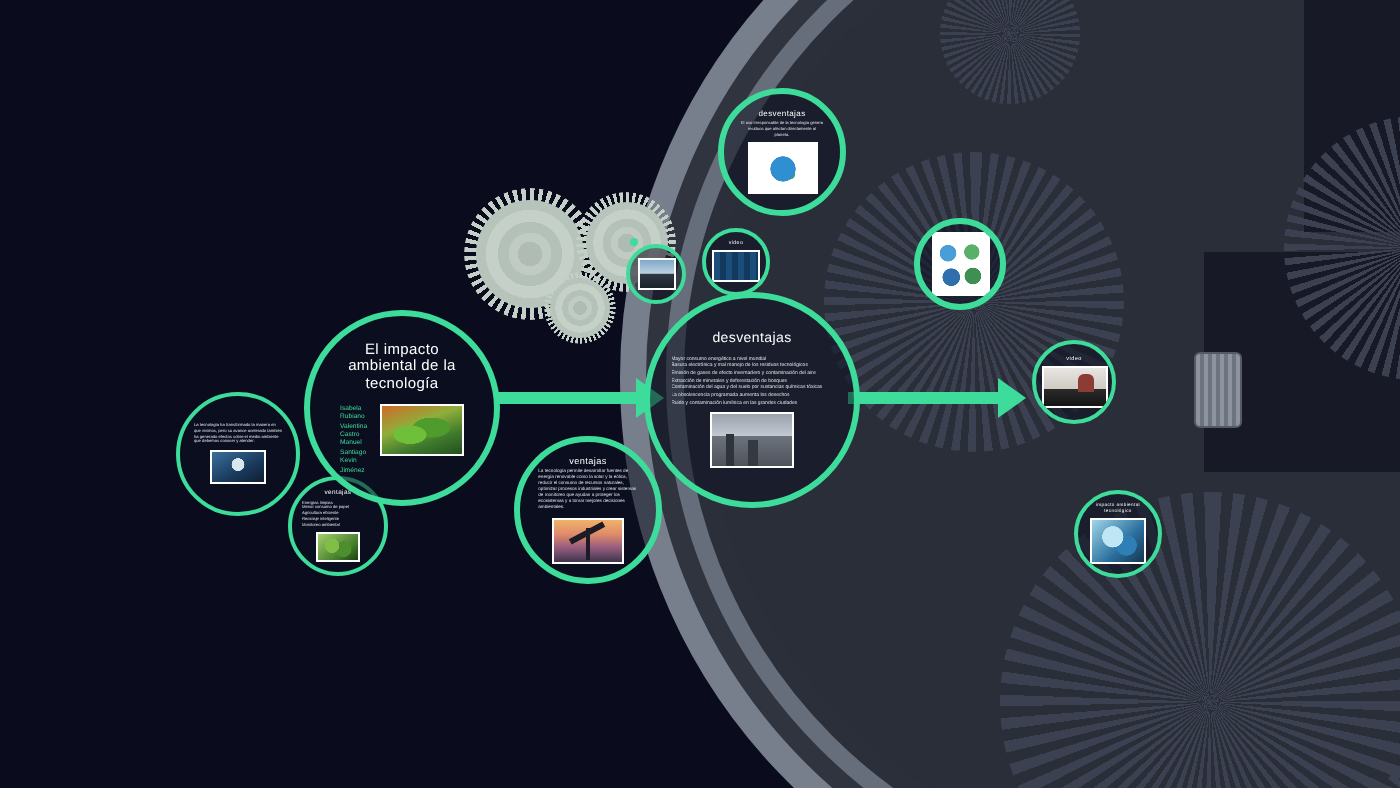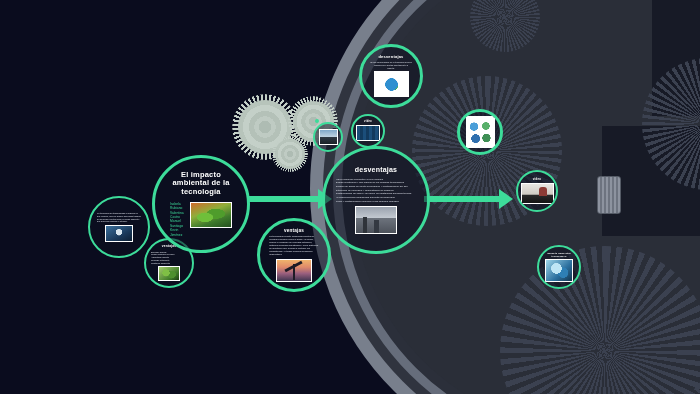--- a/index.html
+++ b/index.html
@@ -101,21 +101,21 @@
     box-sizing:border-box;
     background:rgba(13,16,32,0.55);
     display:flex;flex-direction:column;
     align-items:center;justify-content:center;
     overflow:hidden;
     text-align:center;
   }
   .frame.thin{border-width:2px;}
 
   .f-title{
-    color:#ffffff;font-weight:bold;letter-spacing:.2px;
+    color:#ffffff;font-weight:normal;letter-spacing:.2px;
     line-height:1.15;
   }
   .f-names{color:#3ddc9a;line-height:1.35;text-align:left;}
   .f-body{color:#dfe3ec;text-align:left;line-height:1.3;}
   .f-list{color:#dfe3ec;text-align:left;line-height:1.45;margin:0;padding:0;list-style:none;}
   .f-list li{white-space:nowrap;overflow:hidden;}
 
   .thumb{
     border:1px solid #ffffff;background:#101424;
     display:block;

